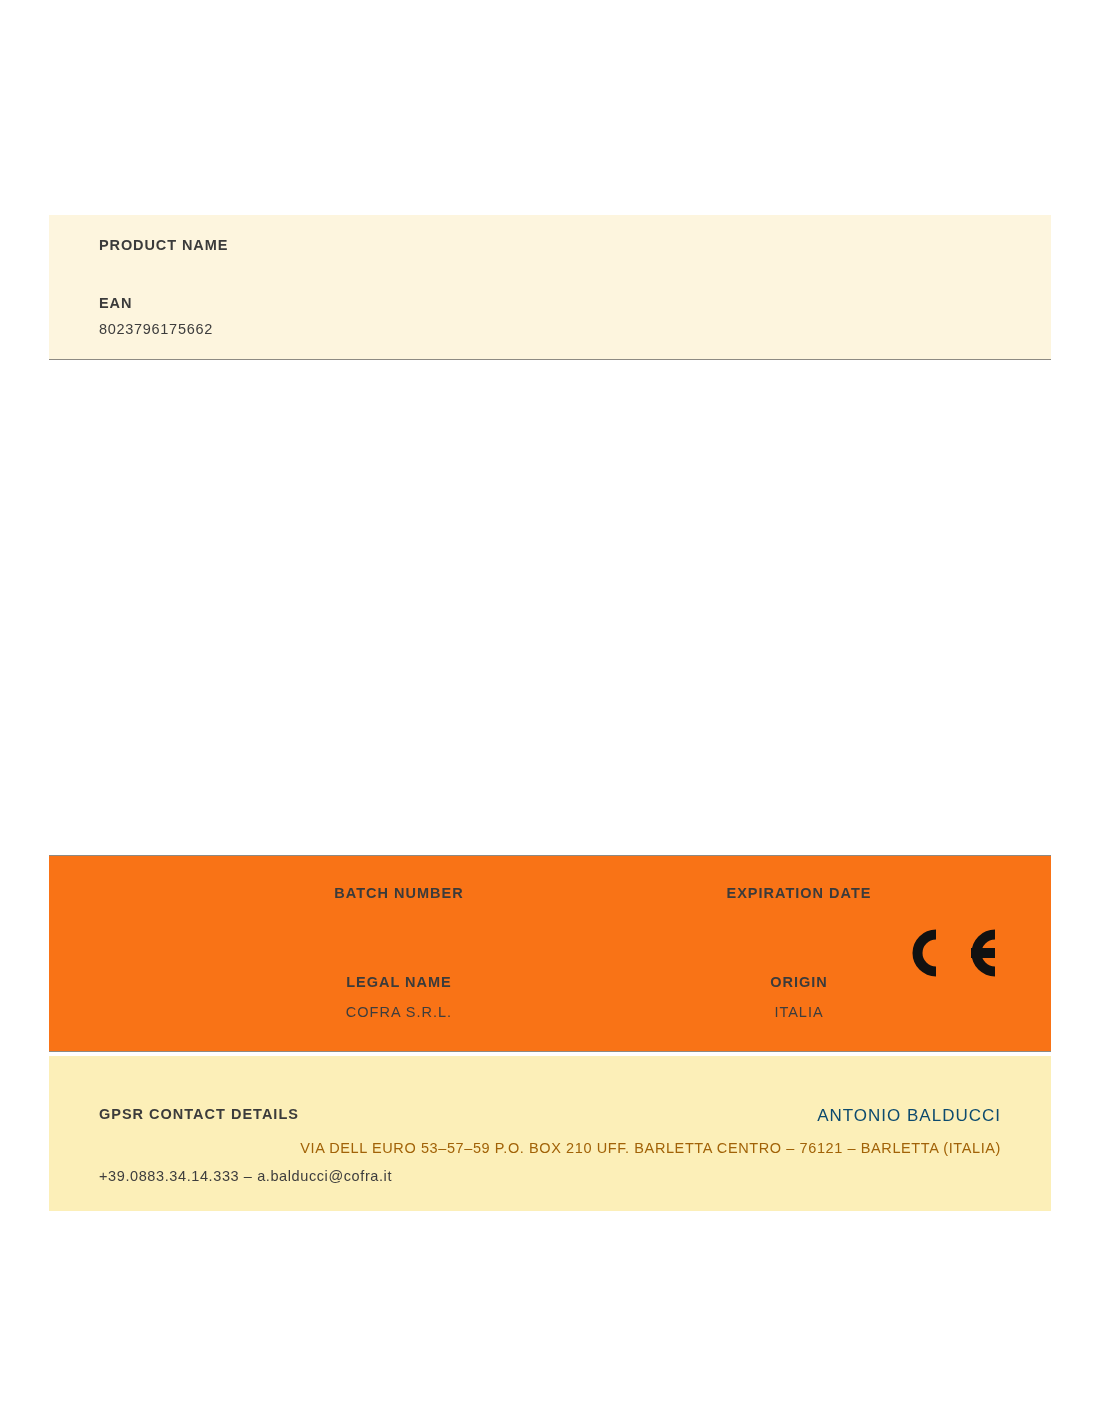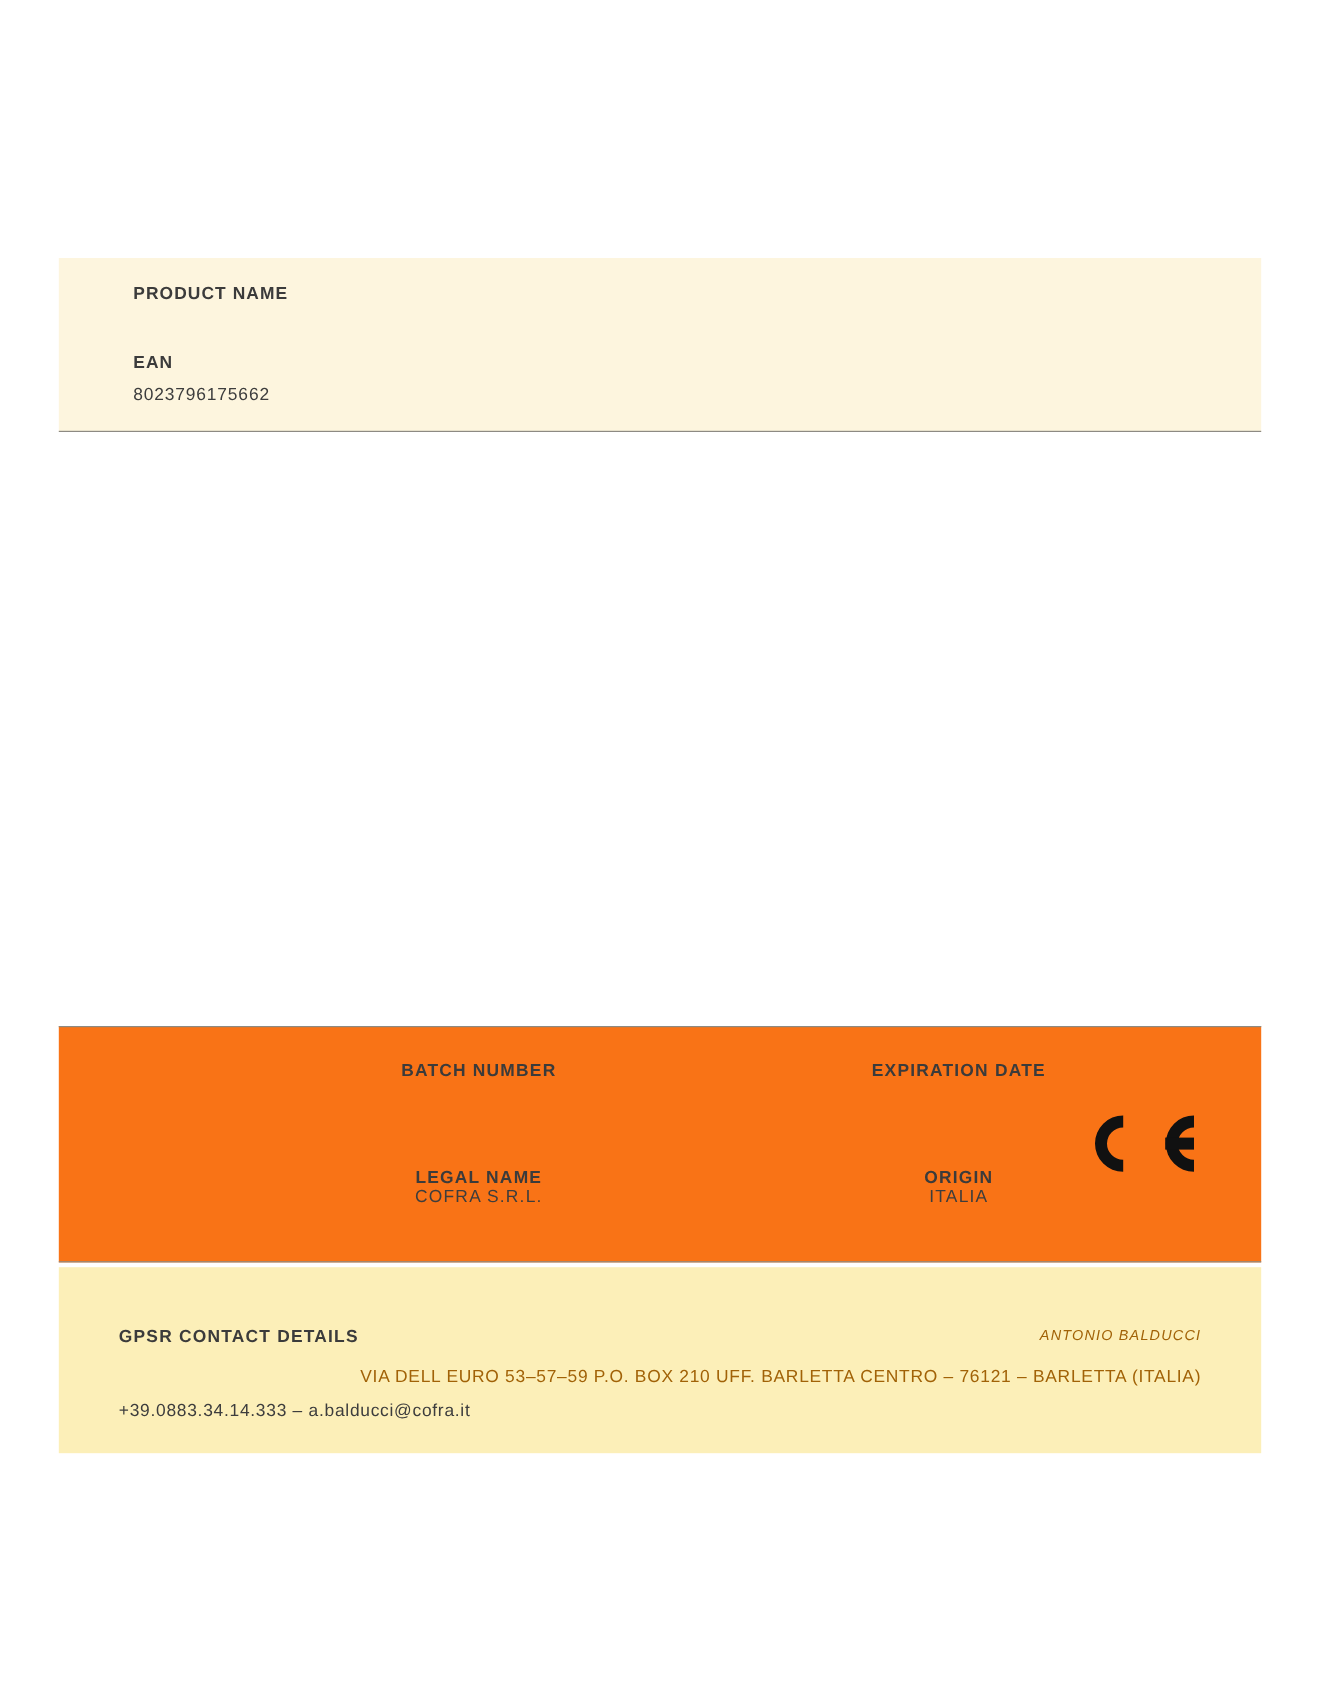--- a/index.html
+++ b/index.html
@@ -26,21 +26,21 @@
 
   
   .top-block {
     position: absolute;
     left: 49px;
     top: 215px;
     width: 1002px;
     background: #fdf5de;
     border-bottom: 1px solid #8d8a83;
     box-sizing: border-box;
-    padding: 22px 0 22px 12px;
+    padding: 22px 0 22px 0;
   }
   .field-label {
     font-size: 14.5px;
     font-weight: bold;
     letter-spacing: 0.9px;
     color: #3b3b3b;
     margin: 0 0 10px 50px;
   }
   .field-value {
     font-size: 14.5px;
@@ -78,20 +78,21 @@
     font-weight: bold;
     letter-spacing: 1px;
     color: #3b3b3b;
     white-space: nowrap;
   }
   .cell-value {
     font-size: 14.5px;
     letter-spacing: 1px;
     color: #3d3d3d;
     white-space: nowrap;
+    margin-top: 14px;
     min-height: 17px;
   }
 
   .batch-cell   { left: 180px; top: 29px; width: 340px; }
   .exp-cell     { left: 580px; top: 29px; width: 340px; }
   .legal-cell   { left: 180px; top: 118px; width: 340px; }
   .origin-cell  { left: 580px; top: 118px; width: 340px; }
 
   
   .ce-mark {
@@ -124,24 +125,23 @@
     top: 0;
     font-size: 14.5px;
     font-weight: bold;
     letter-spacing: 1px;
     color: #3b3b3b;
   }
   .gpsr-contact {
     position: absolute;
     right: 0;
     top: 0;
-    font-size: 12px;
-    letter-spacing: 1px;
-    color: #a16207;
-    font-style: italic;
+    font-size: 17px;
+    letter-spacing: 1px;
+    color: #0c4a6e;
   }
   .gpsr-address {
     text-align: right;
     font-size: 14.5px;
     letter-spacing: 0.6px;
     color: #a16207;
     margin-top: 12px;
   }
   .gpsr-phone {
     font-size: 14.5px;

